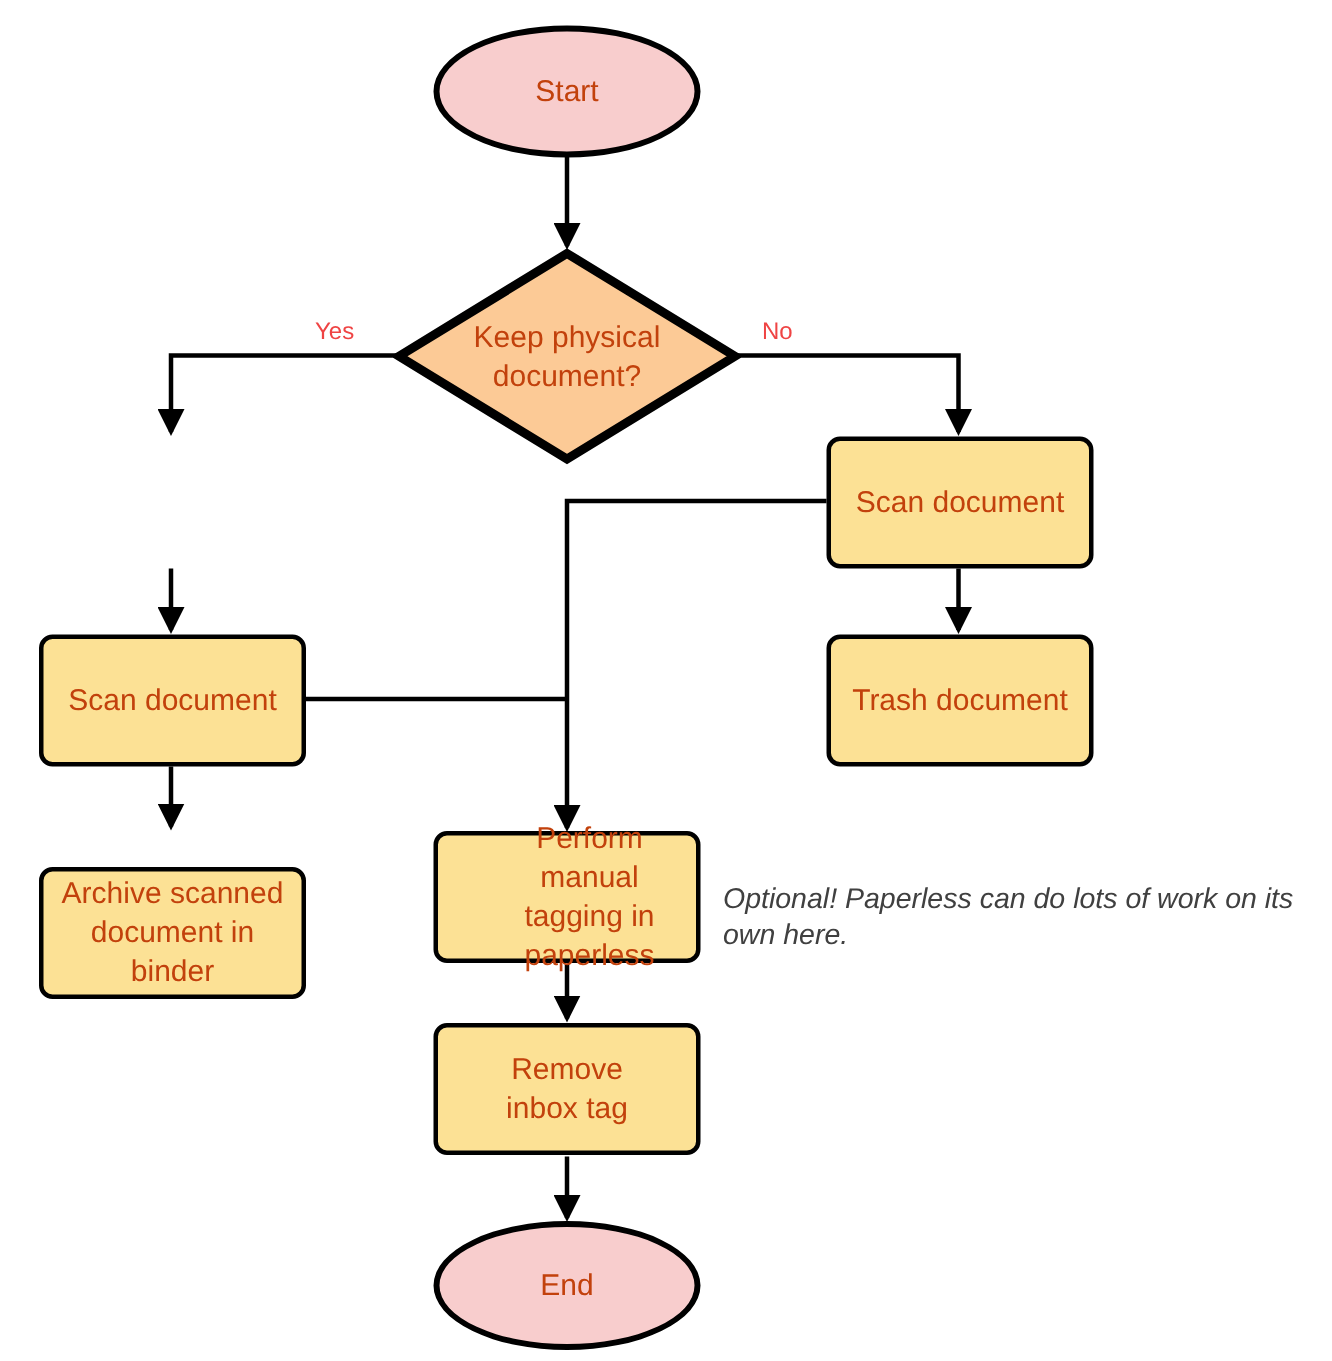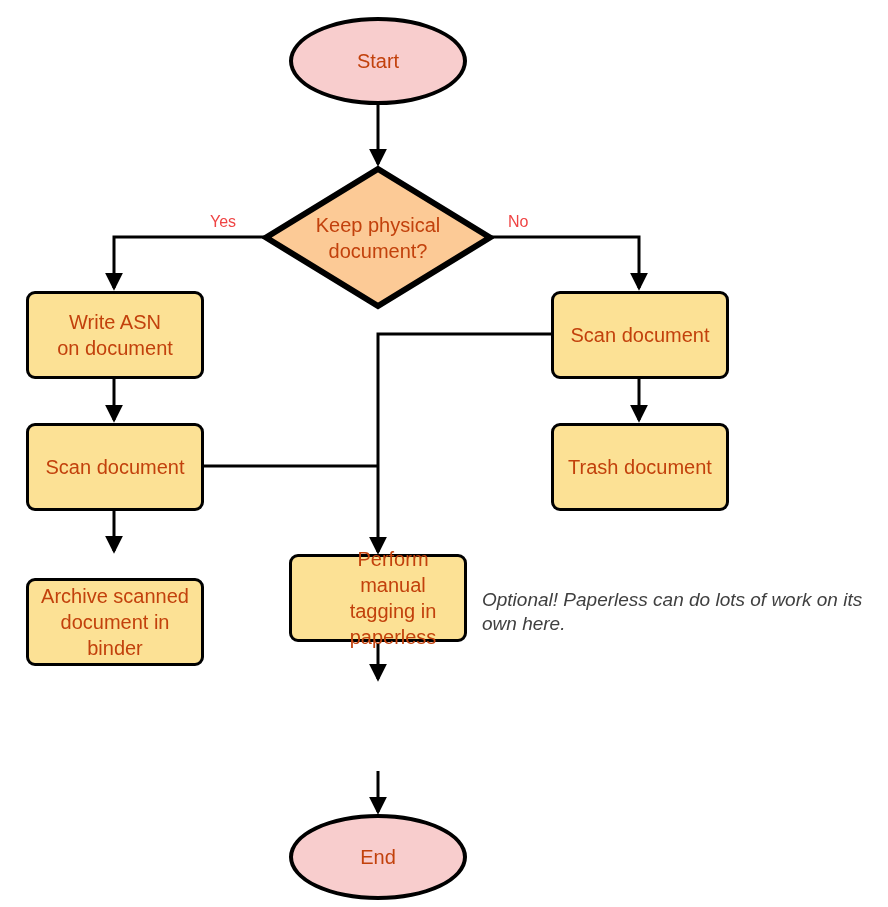--- a/index.html
+++ b/index.html
@@ -120,24 +120,20 @@
     <svg class="diamond-shape" viewBox="0 0 232 145" preserveAspectRatio="none" xmlns="http://www.w3.org/2000/svg">
       <polygon points="116,4 228,72.5 116,141 4,72.5" fill="#fcca96" stroke="#000000" stroke-width="6"></polygon>
     </svg>
     <span class="diamond-label">Keep physical
 document?</span>
   </div>
 
   <div class="edge-label" style="left:210px; top:211px;">Yes</div>
   <div class="edge-label" style="left:508px; top:211px;">No</div>
 
-  <div class="node node-process" style="left:26px; top:291px; width:178px; height:88px;">
-    <span>Write ASN
-on document</span>
-  </div>
 
   <div class="node node-process" style="left:26px; top:423px; width:178px; height:88px;">
     <span>Scan document</span>
   </div>
 
   <div class="node node-process" style="left:26px; top:554px; width:178px; height:88px;margin-top:24px;">
     <span>Archive scanned
 document in
 binder</span>
   </div>
@@ -151,18 +147,22 @@
   </div>
 
   <div class="node node-process" style="left:289px; top:554px; width:178px; height:88px;padding-left:30px;">
     <span>Perform manual
 tagging in
 paperless</span>
   </div>
 
   <div class="note" style="left:482px; top:588px; width:400px;">Optional! Paperless can do lots of work on its own here.</div>
 
+  <div class="node node-process" style="left:289px; top:682px; width:178px; height:88px;">
+    <span>Remove
+inbox tag</span>
+  </div>
 
   <div class="node node-terminal" style="left:289px; top:814px; width:178px; height:86px;">
     <span>End</span>
   </div>
 
 </div>
 
 </body></html>

